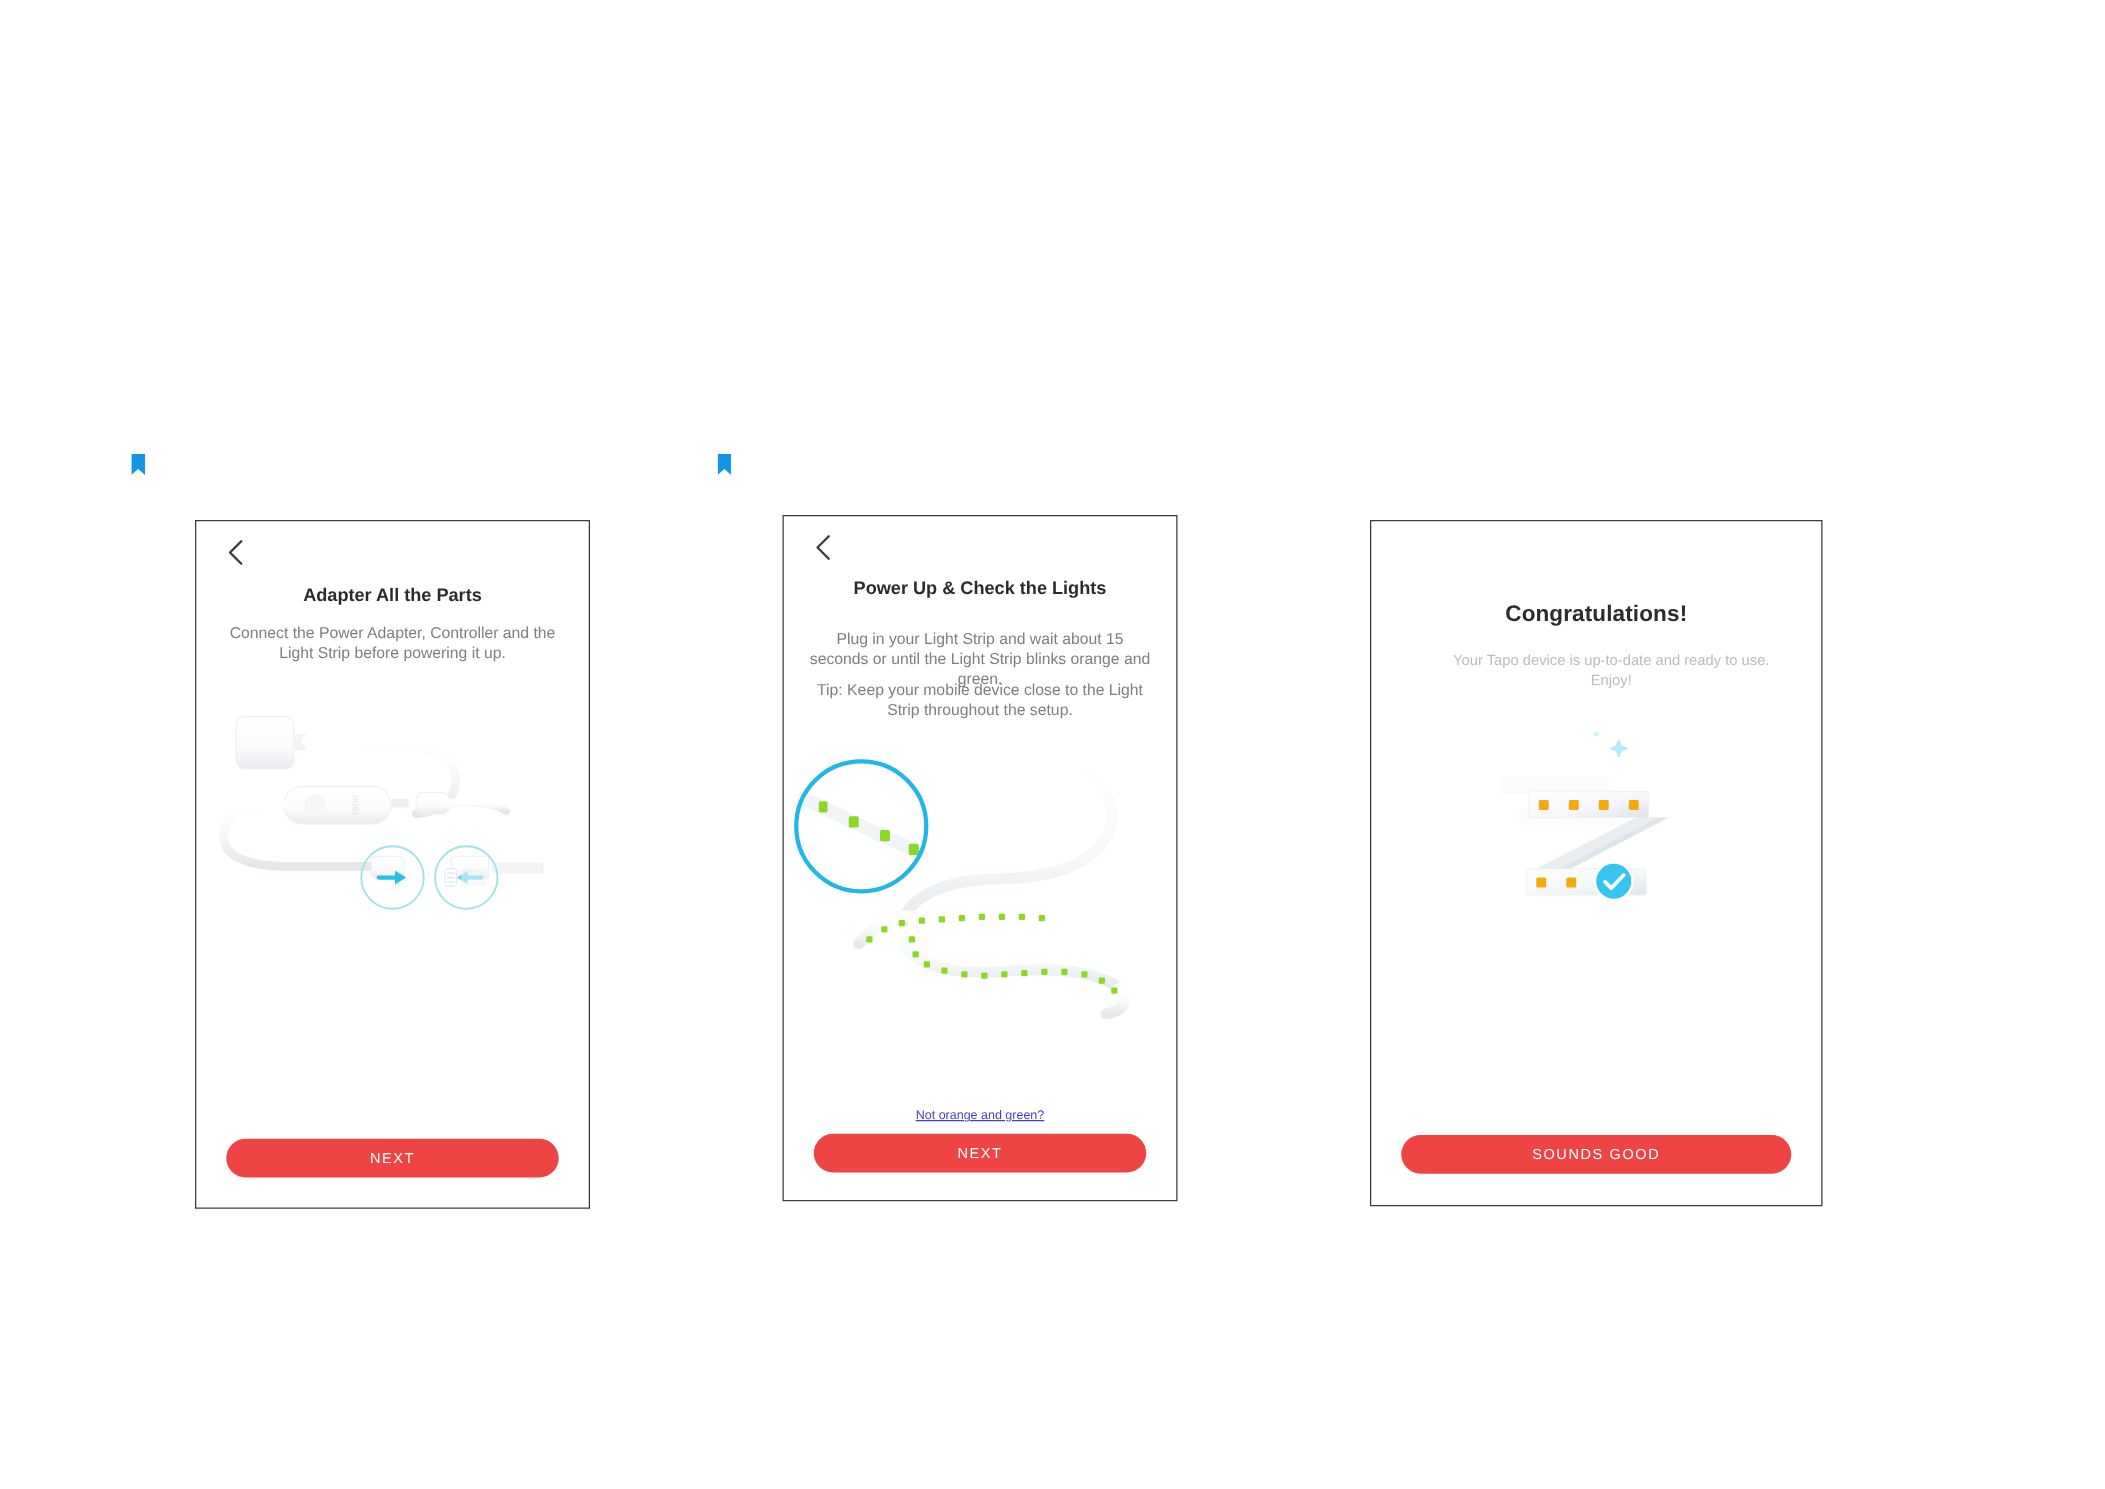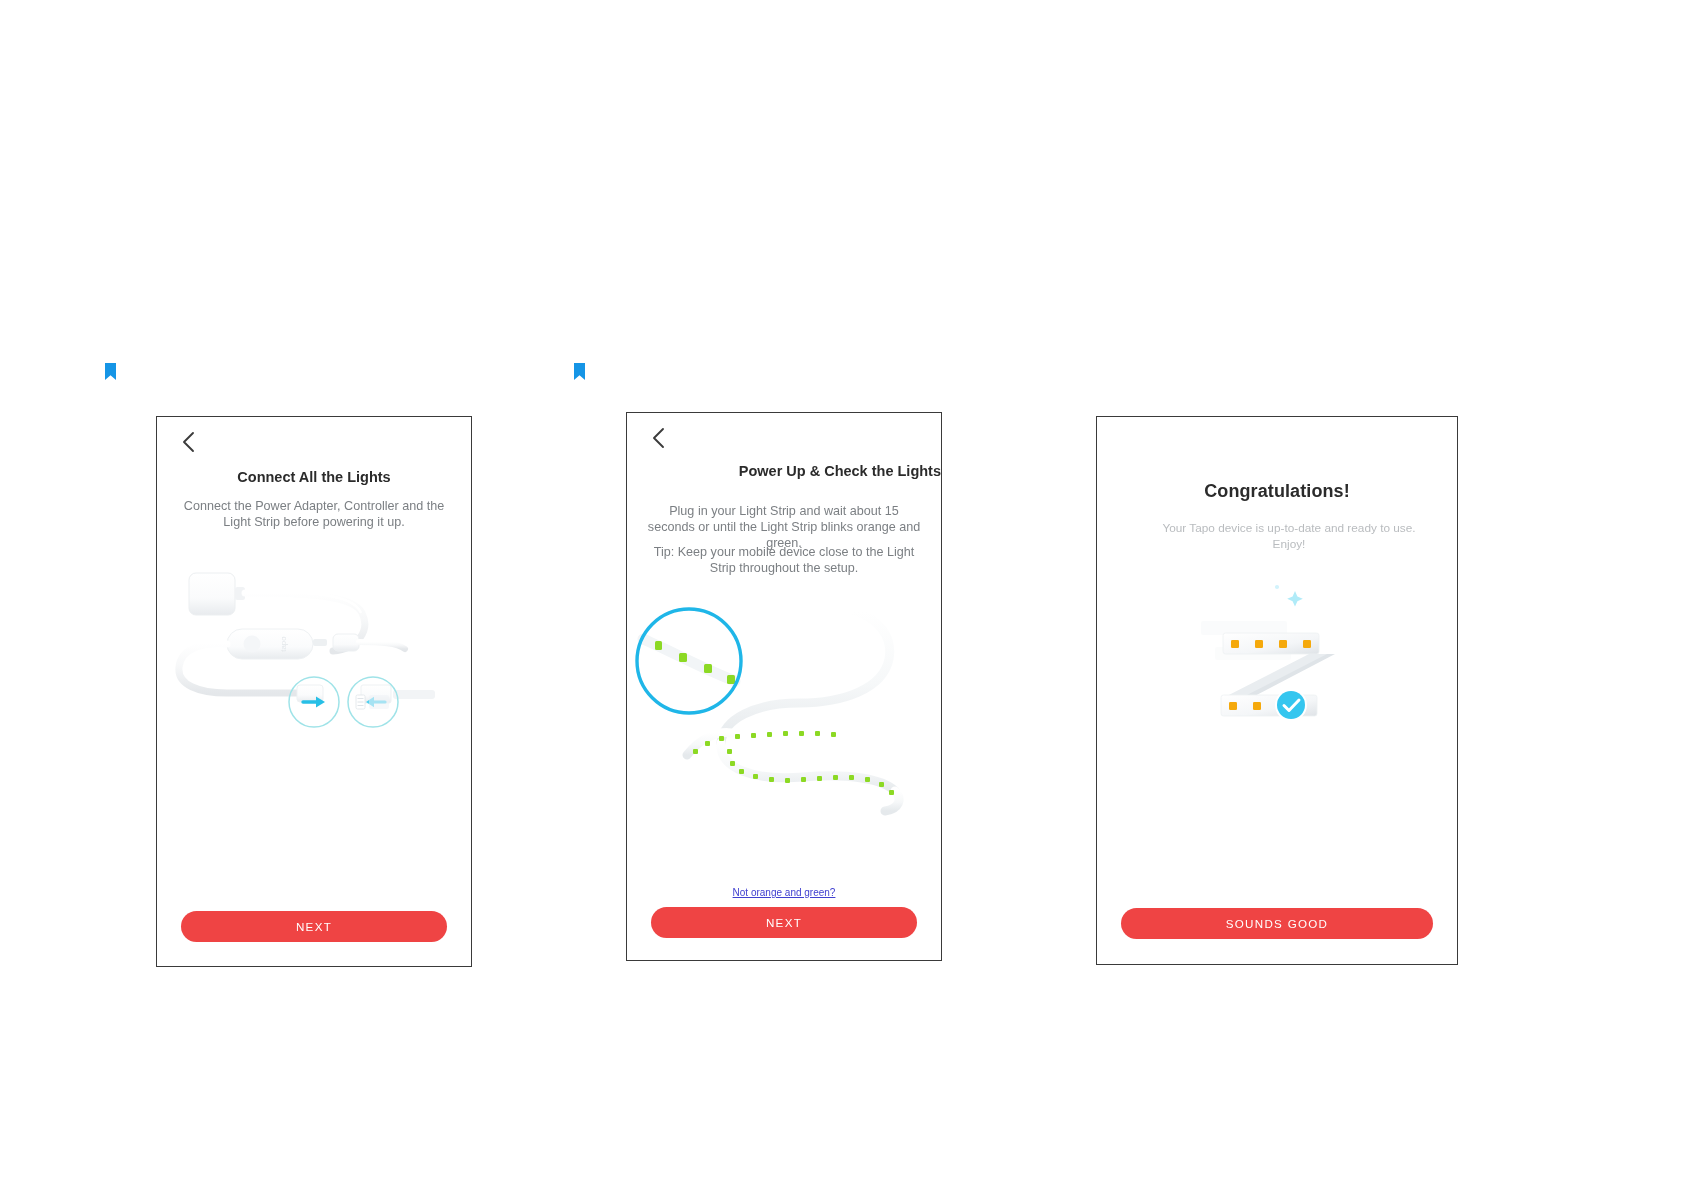--- a/index.html
+++ b/index.html
@@ -55,21 +55,21 @@
   
   .screen-title {
     position: absolute;
     left: 0;
     right: 0;
     text-align: center;
     font-weight: bold;
     color: #2b2b2b;
   }
   .p1 .screen-title { top: 52px; font-size: 14.5px; }
-  .p2 .screen-title { top: 50px; font-size: 14.5px; text-align: right; }
+  .p2 .screen-title { top: 50px; font-size: 14.5px; }
   .p3 .screen-title { top: 64px; font-size: 18px; letter-spacing: .1px; }
 
   .screen-sub {
     position: absolute;
     left: 22px;
     right: 22px;
     text-align: center;
     color: #7b7f83;
     font-size: 12.6px;
     line-height: 1.28;
@@ -139,21 +139,21 @@
 <div class="phone p1">
 
   <div class="back-btn">
     <span>
       <svg width="13" height="22" viewBox="0 0 13 22">
         <polyline points="11,2 2,11 11,20" fill="none" stroke="#3b3b3b" stroke-width="1.9" stroke-linecap="round" stroke-linejoin="round"></polyline>
       </svg>
     </span>
   </div>
 
-  <div class="screen-title">Connect All the Lights</div>
+  <div class="screen-title">Adapter All the Parts</div>
   <div class="screen-sub">Connect the Power Adapter, Controller and the Light Strip before powering it up.</div>
 
   <div class="illus">
     <svg width="316" height="230" viewBox="0 0 316 230">
       <defs>
         <linearGradient id="cableG1" x1="0" y1="0" x2="0" y2="1">
           <stop offset="0%" stop-color="#ffffff"></stop>
           <stop offset="45%" stop-color="#f7f8f9"></stop>
           <stop offset="100%" stop-color="#e4e7ea"></stop>
         </linearGradient>

